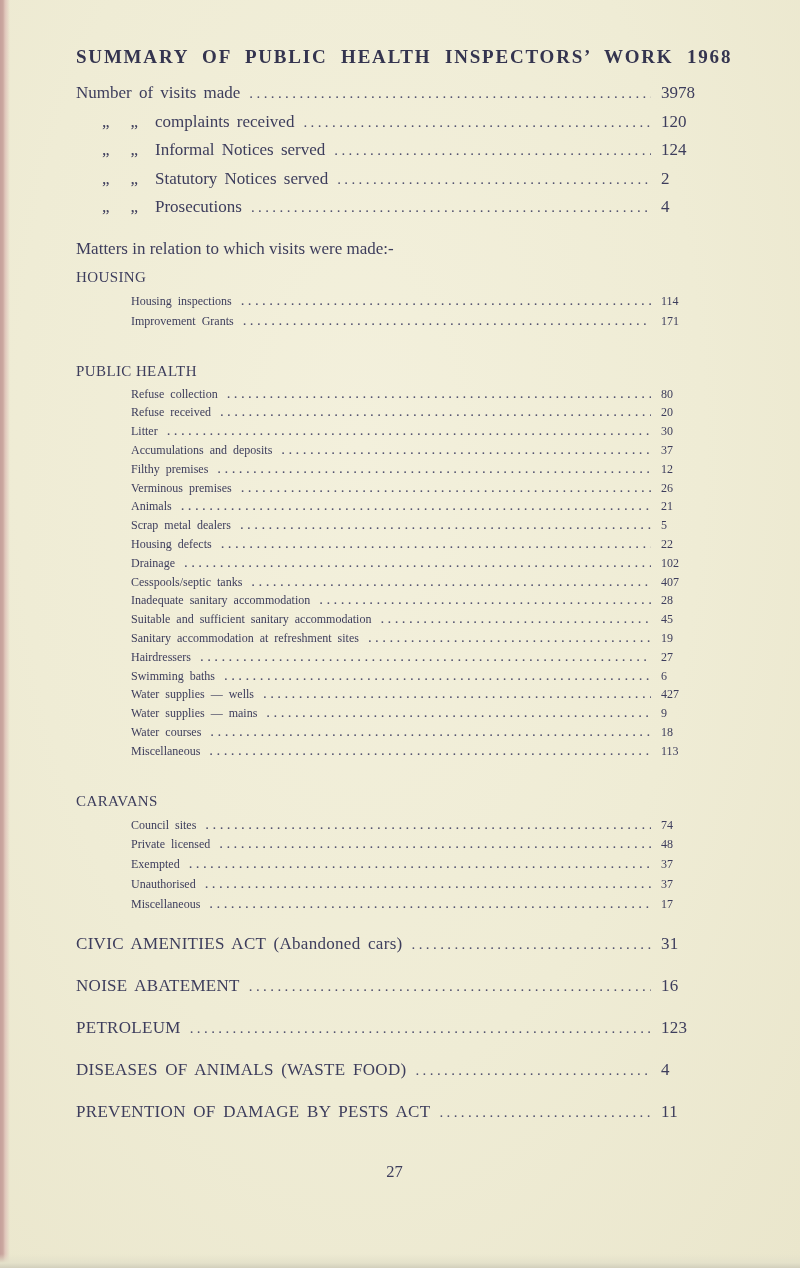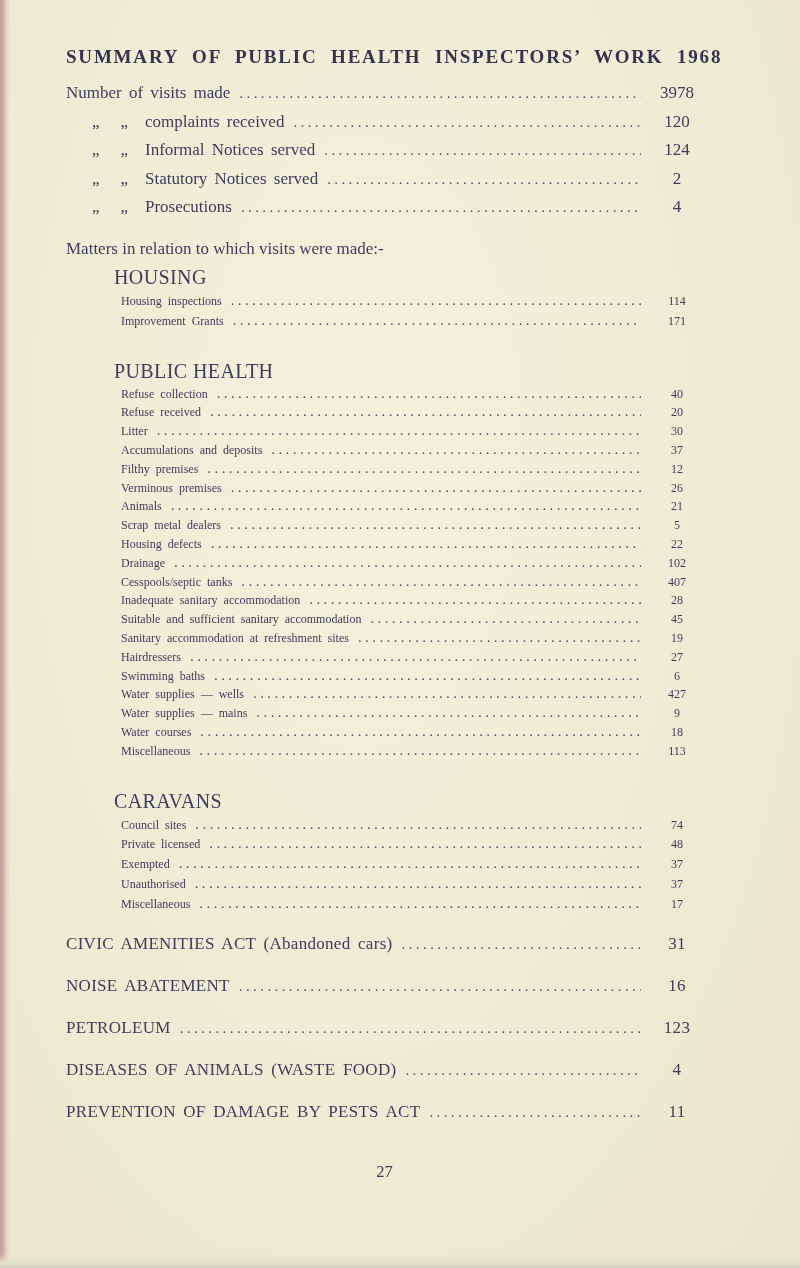--- a/index.html
+++ b/index.html
@@ -17,21 +17,21 @@
   }
   .edge-left {
     position: absolute; left: 0; top: 0; width: 10px; height: 100%;
     background: linear-gradient(to right, #c5a09a 0px, #cba8a0 3px, #dfc5ba 5px, rgba(239,236,213,0) 10px);
   }
   .edge-bottom {
     position: absolute; left: 0; bottom: 0; width: 100%; height: 14px;
     background: linear-gradient(to top, #d2cfbc 0px, #e4e1ca 5px, rgba(239,236,213,0) 14px);
   }
   .content {
-    position: absolute; left: 66px; top: 0; width: 637px;
+    position: absolute; left: 76px; top: 0; width: 637px;
   }
   .title {
     margin-top: 46px;
     text-align: center;
     font-weight: bold;
     font-size: 19px; line-height: 22px;
     letter-spacing: 1.8px; word-spacing: 7px;
     color: #34344f;
     white-space: nowrap;
   }
@@ -42,33 +42,33 @@
   .row .label { white-space: nowrap; flex: 0 0 auto; }
   .row .dots {
     flex: 1 1 auto; overflow: hidden; white-space: nowrap;
     margin: 0 10px 0 9px;
     font-size: 15px; letter-spacing: 3.4px; color: #50506e;
   }
   .row .dots::after {
     content: "................................................................................................................................";
   }
   .row .value {
-    flex: 0 0 52px; width: 52px; text-align: center; white-space: nowrap;
+    flex: 0 0 52px; width: 52px; text-align: left; white-space: nowrap;
   }
   
   .summary { margin-top: 11px; }
   .summary .row { line-height: 28.6px; font-size: 17px; }
   .ditto-cell { flex: 0 0 79px; width: 79px; }
   .ditto-cell .dt { display: inline-block; font-size: 17px; }
   .ditto-cell .dt1 { margin-left: 26px; }
   .ditto-cell .dt2 { margin-left: 21px; }
   
   .intro { margin-top: 16px; font-size: 17px; line-height: 22px; }
   
-  .section-heading { font-size: 20px; line-height: 22px; letter-spacing: 0.4px; margin-left: 48px; }
+  .section-heading { font-size: 15px; line-height: 22px; letter-spacing: 0.4px; }
   .section-items { margin-top: 3px; }
   .section .row { line-height: 18.8px; font-size: 12px; padding-left: 55px; }
   .section { margin-top: 29px; }
   #sections .section:nth-child(1) { margin-top: 6px; }
   #sections .section:nth-child(2) .row { line-height: 17.8px; }
   
   .solo .row { margin-top: 20px; line-height: 22px; font-size: 17px; letter-spacing: 0.3px; }
   .solo { margin-top: 17px; }
   .pageno {
     margin-top: 39px; text-align: center;
@@ -131,21 +131,21 @@
             <span class="value">171</span>
           </div>
         </div>
       </div>
       <div class="section">
         <div class="section-heading">PUBLIC HEALTH</div>
         <div class="section-items">
           <div class="row">
             <span class="label">Refuse collection</span>
             <span class="dots"></span>
-            <span class="value">40</span>
+            <span class="value">80</span>
           </div>
           <div class="row">
             <span class="label">Refuse received</span>
             <span class="dots"></span>
             <span class="value">20</span>
           </div>
           <div class="row">
             <span class="label">Litter</span>
             <span class="dots"></span>
             <span class="value">30</span>

